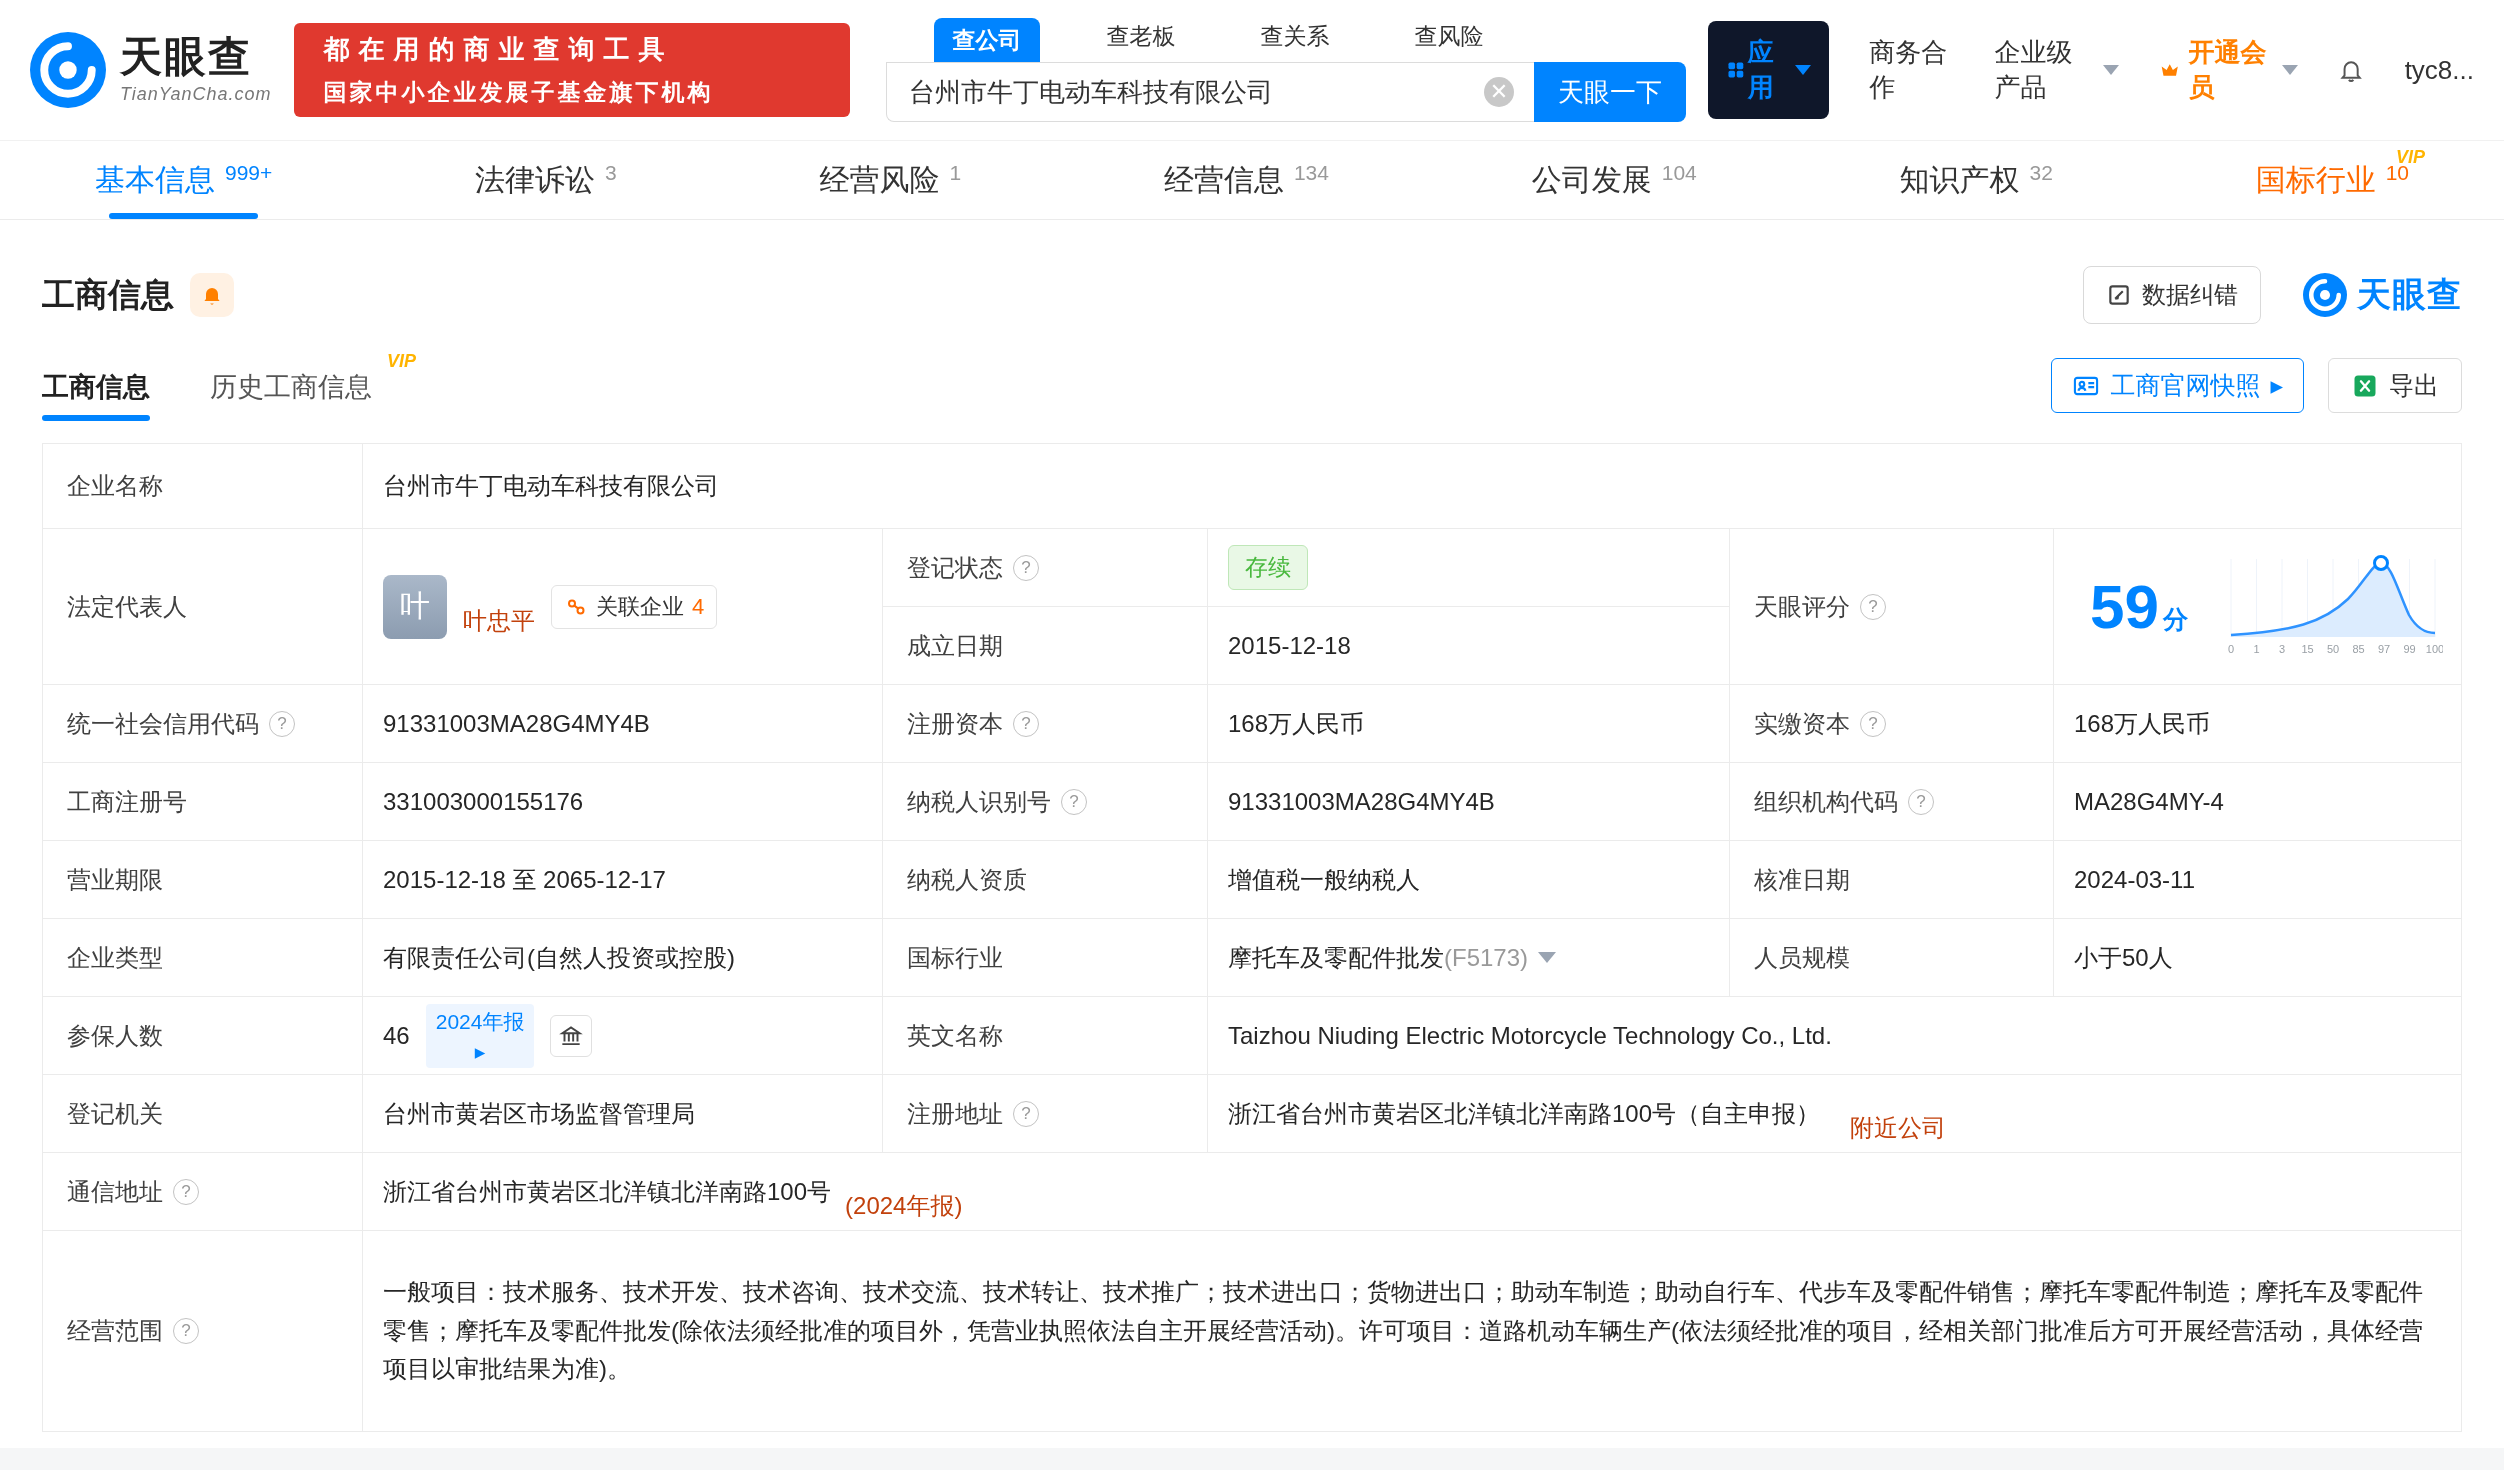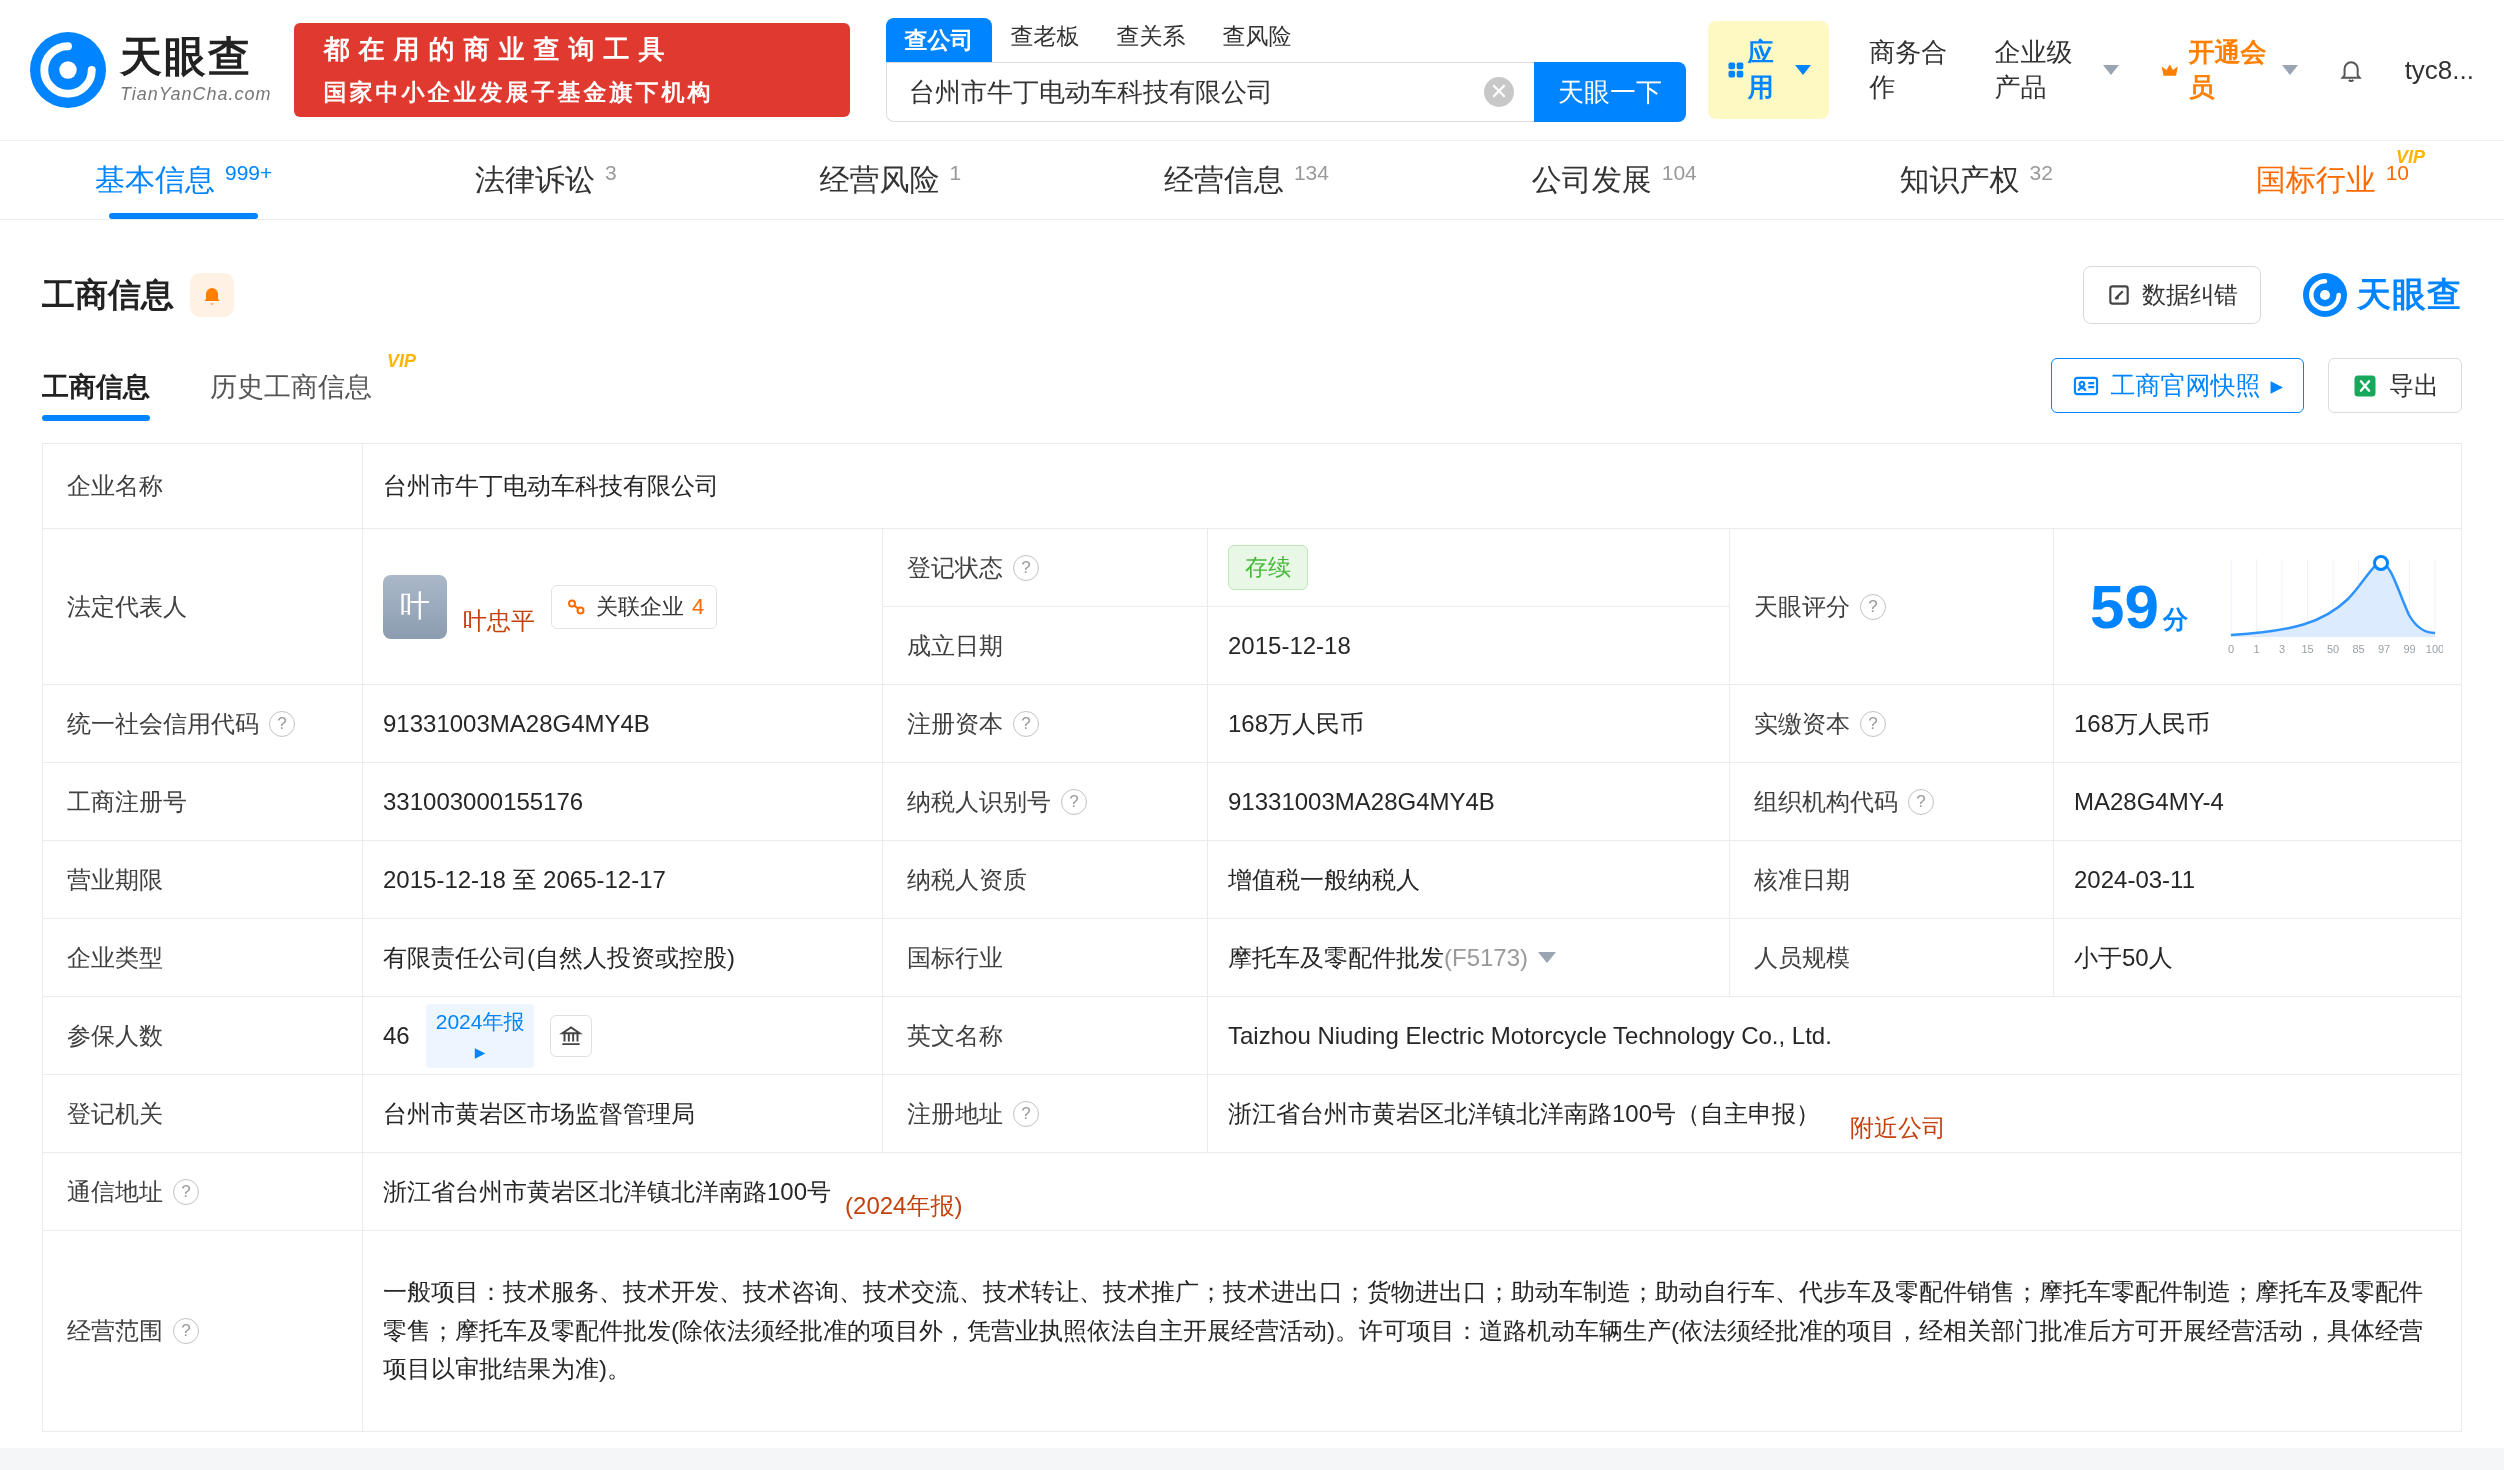--- a/index.html
+++ b/index.html
@@ -13,33 +13,33 @@
   .logo { display:flex; align-items:center; gap:14px; cursor:pointer; }
   .logo svg { width:76px; height:76px; }
   .logo-cn { font-size:42px; font-weight:700; color:#222; letter-spacing:2px; line-height:1; }
   .logo-en { font-size:18px; color:#777; letter-spacing:1px; margin-top:6px;font-style:italic; }
   .banner { background:#e0392f; color:#fff; width:622px; height:94px; border-radius:6px;
             display:flex; flex-direction:column; justify-content:center; padding:0 30px; }
   .banner .l1 { font-size:26px; font-weight:700; letter-spacing:9px; }
   .banner .l2 { font-size:23px; font-weight:700; letter-spacing:3px; margin-top:10px; }
   .search-wrap { margin-left:14px; }
   .s-tabs { display:flex; align-items:flex-end; height:44px; }
-  .s-tab { width:106px; text-align:center; font-size:23px; color:#333; padding-bottom:10px; cursor:pointer; }
+  .s-tab { width:106px; text-align:center; font-size:23px; color:#333; padding-bottom:10px; cursor:pointer;margin-left:48px; }
   .s-tab.active { background:#0084ff; color:#fff; border-radius:8px 8px 0 0; height:44px;
                   display:flex; align-items:center; justify-content:center; padding-bottom:0; font-weight:600; }
   .s-bar { display:flex; height:60px; position:relative; }
   .s-input { width:648px; border:1px solid #dcdcdc; border-right:none; border-radius:0 0 0 8px;
              font-size:26px; padding:0 64px 0 22px; color:#333; outline:none;
              font-family:"Liberation Sans","DejaVu Sans",sans-serif; }
   .s-clear { position:absolute; right:172px; top:15px; width:30px; height:30px; border-radius:50%;
              background:#c8c8c8; color:#fff; font-size:22px; display:flex; align-items:center; justify-content:center; cursor:pointer; }
   .s-btn { width:152px; background:#0084ff; color:#fff; border:none; font-size:26px;
            border-radius:0 8px 8px 0; cursor:pointer; font-family:inherit; }
   .hdr-right { margin-left:auto; display:flex; align-items:center; gap:40px; font-size:26px; color:#333; }
-  .apps-chip { background:#fef9c3; color:#0084ff; display:flex; align-items:center; gap:2px;
+  .apps-chip { background:#0f172a; color:#0084ff; display:flex; align-items:center; gap:2px;
                padding:14px 18px; border-radius:8px; cursor:pointer; font-weight:600; }
   .caret { width:0; height:0; border-left:8px solid transparent; border-right:8px solid transparent;
            border-top:10px solid #9aa4b2; display:inline-block; margin-left:6px; }
   .apps-chip .caret { border-top-color:#0084ff; }
   .hnav-item { display:flex; align-items:center; cursor:pointer; }
   .vip-entry { color:#ff8000; font-weight:600; display:flex; align-items:center; gap:8px; cursor:pointer; }
   .navbar { height:80px; border-top:1px solid #f1f1f1; border-bottom:1px solid #ebebeb;
             display:flex; align-items:stretch; justify-content:space-between; padding:0 95px; }
   .ntab { position:relative; display:flex; align-items:center; gap:10px; font-size:30px; color:#333; cursor:pointer; }
   .ntab .cnt { font-size:21px; color:#999; position:relative; top:-7px; }

